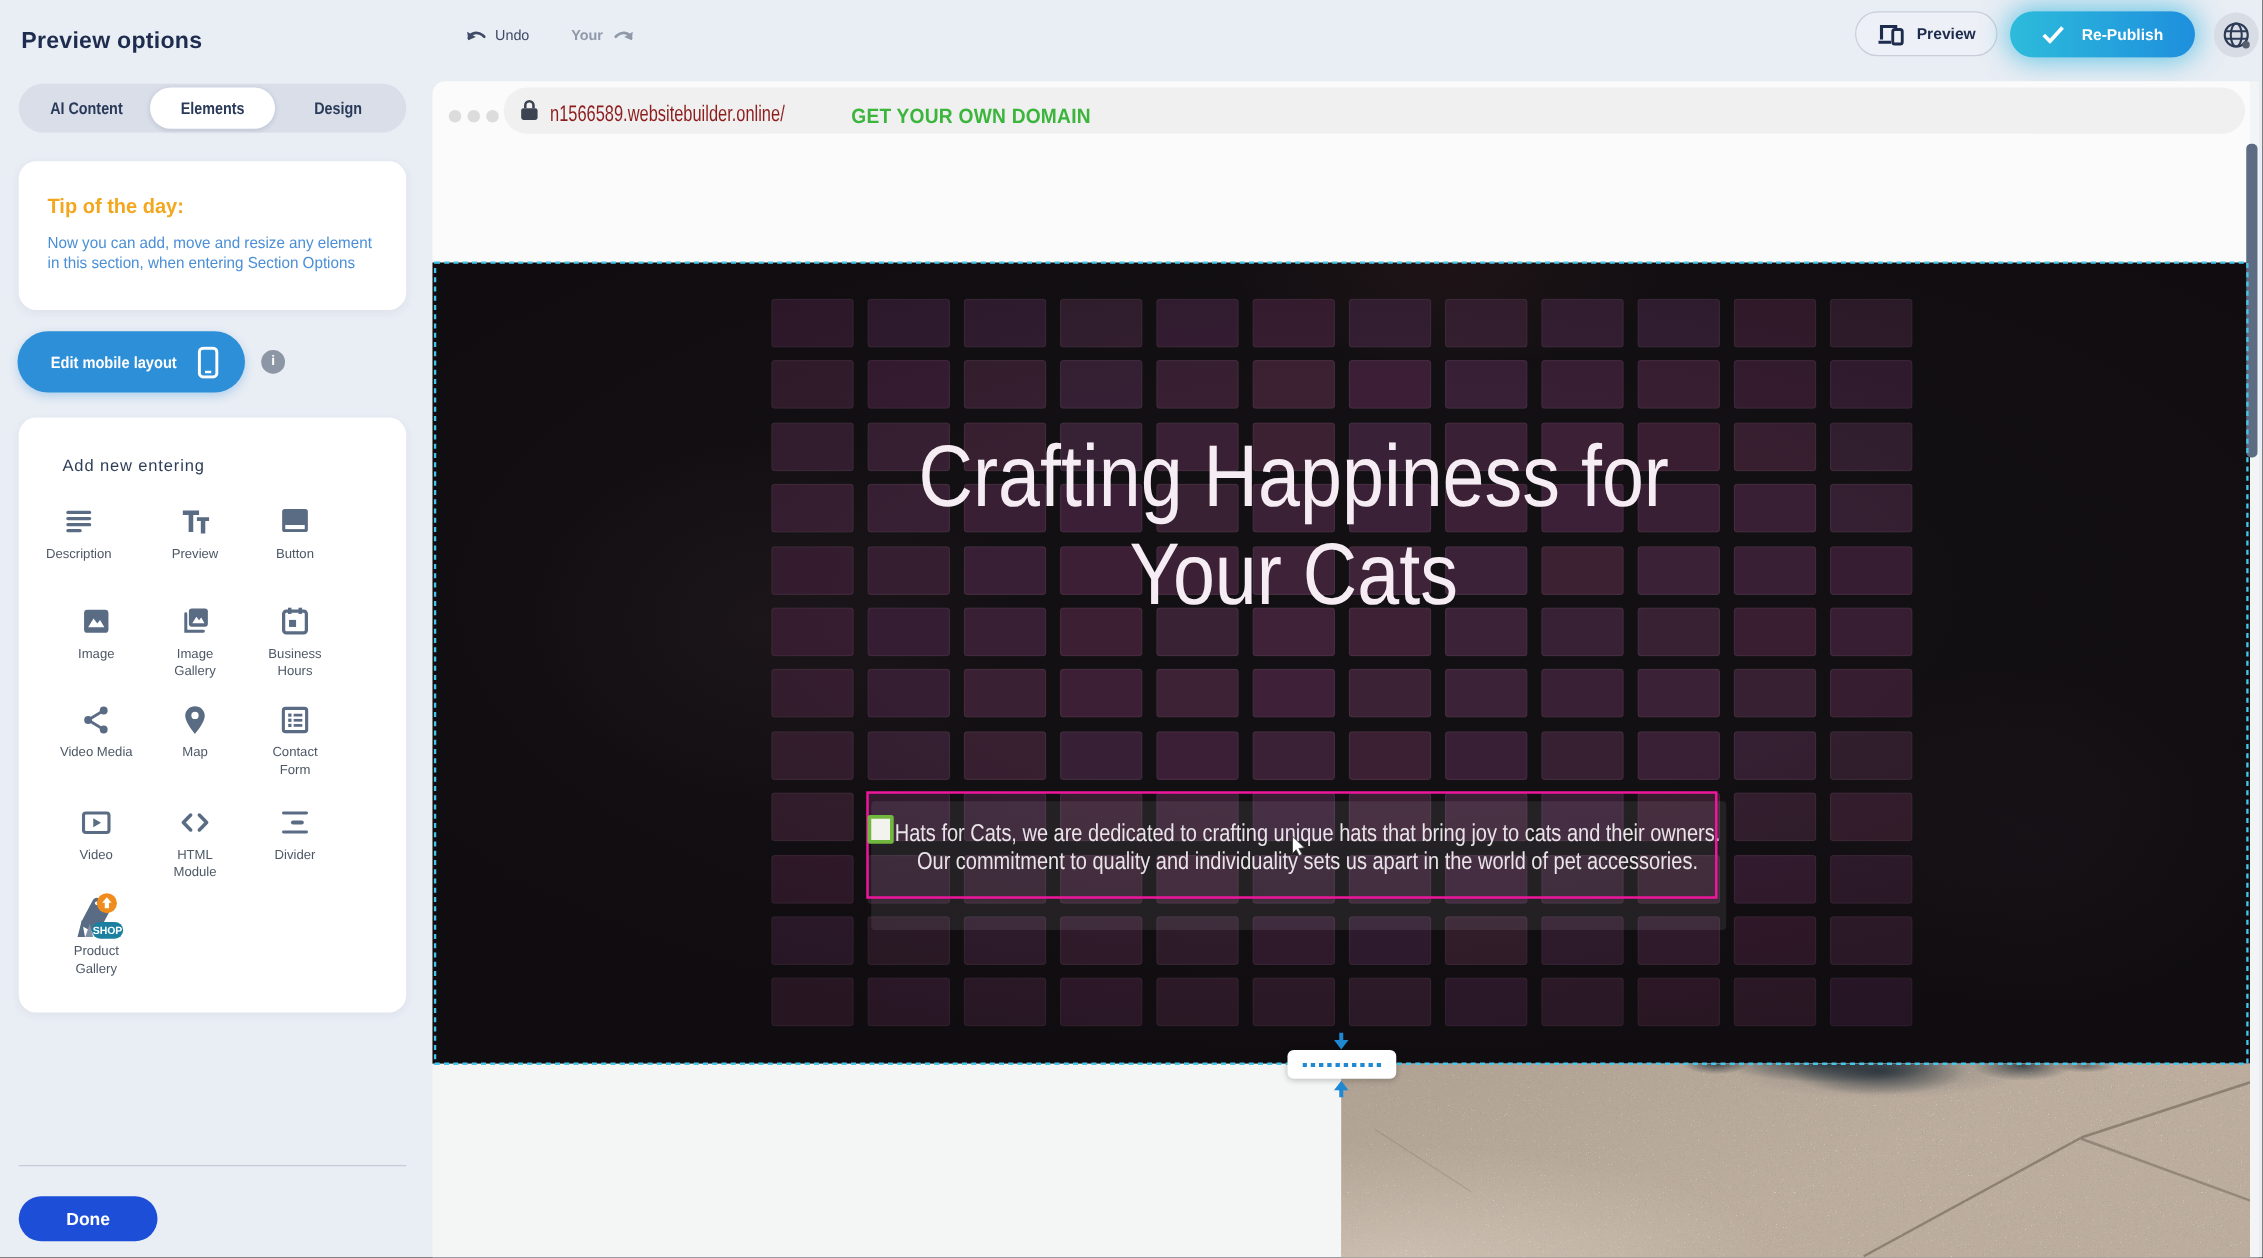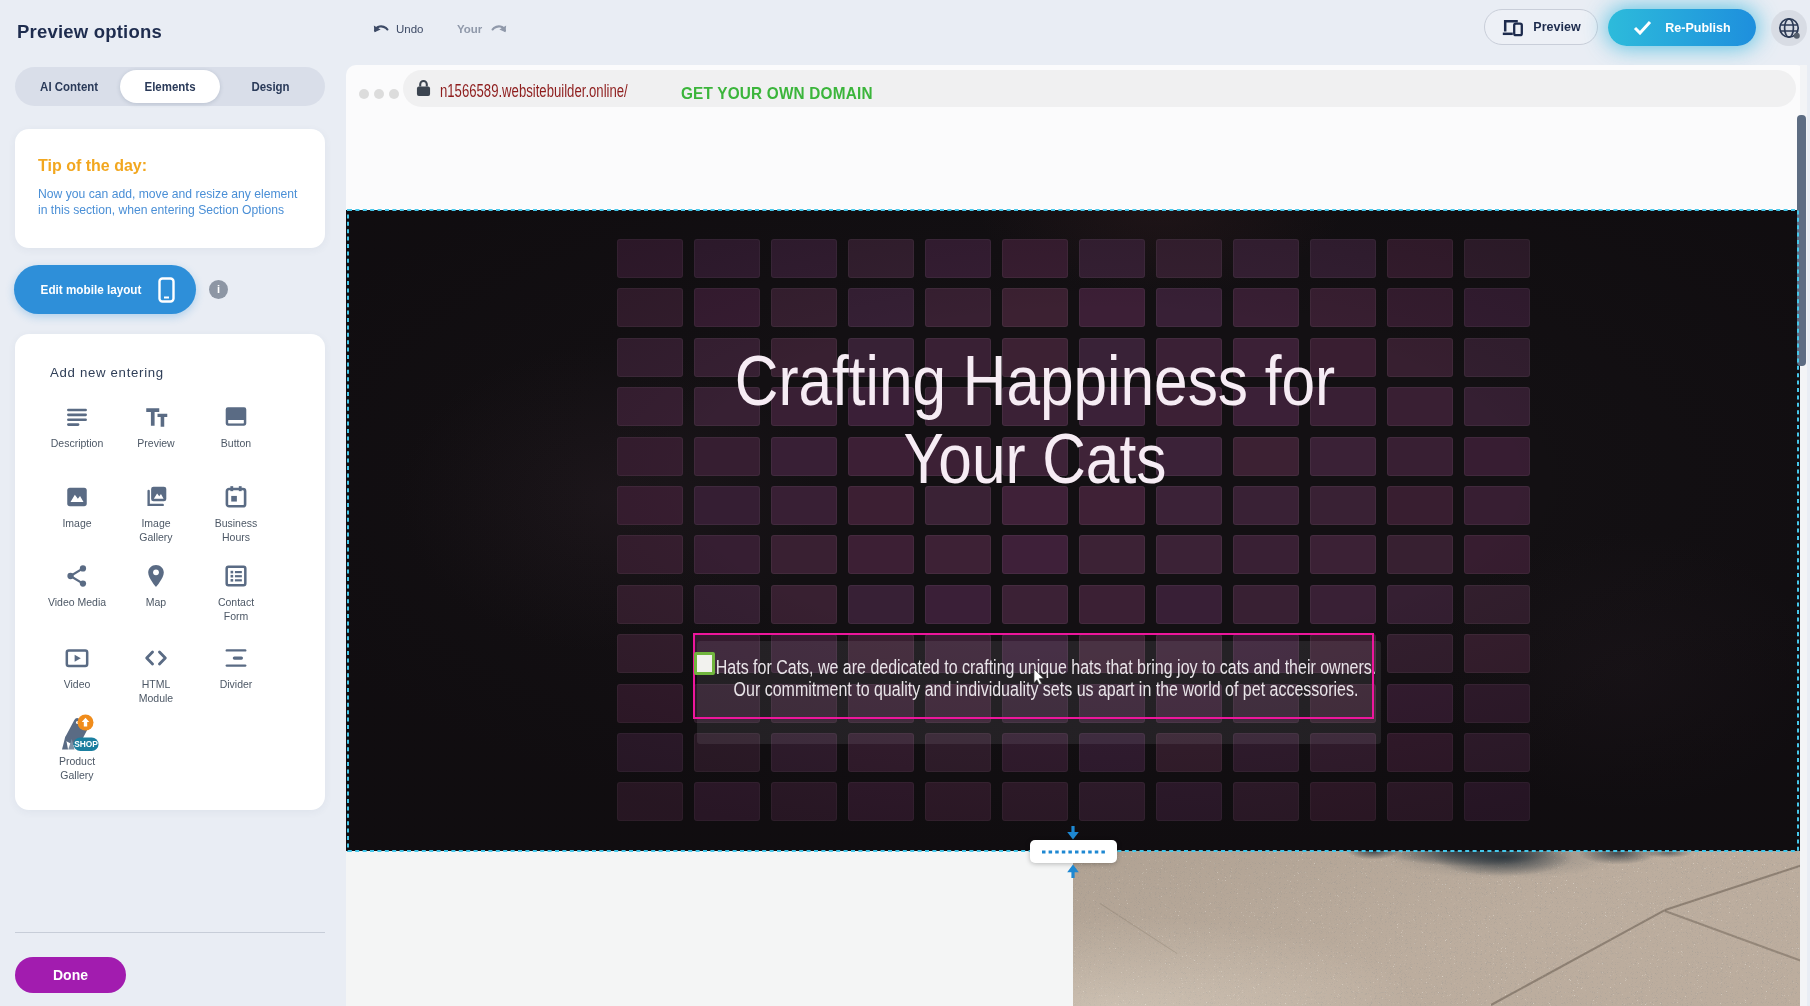--- a/index.html
+++ b/index.html
@@ -25,21 +25,21 @@
 .tiph { position:absolute; left:23px; top:27px; font-size:16.5px; font-weight:bold; color:#f2a71f; transform:scaleX(.97); transform-origin:left; }
 .tipb { position:absolute; left:23px; top:57px; font-size:12.8px; line-height:15.6px; color:#4a8fd6; transform:scaleX(.95); transform-origin:left; white-space:nowrap; }
 .eml { left:14px; top:265px; width:182px; height:49px; border-radius:25px; background:#2e8fd9; color:#fff; font-size:13px; font-weight:bold; display:flex; align-items:center; justify-content:center; gap:12px; box-shadow:0 3px 8px rgba(46,143,217,.3); }
 .info { left:209px; top:280px; width:19px; height:19px; border-radius:50%; background:#8d96a4; color:#fff; font-size:11px; font-weight:bold; text-align:center; line-height:19px; }
 .ane { left:15px; top:334px; width:310px; height:476px; box-shadow:0 2px 8px rgba(50,70,110,.06); }
 .aneh { position:absolute; left:35px; top:31px; font-size:13.2px; letter-spacing:.7px; color:#2f3e57; }
 .eli { position:absolute; width:78px; text-align:center; }
 .elic { height:30px; display:flex; align-items:center; justify-content:center; }
 .ell { margin-top:5px; font-size:10.5px; line-height:13.5px; color:#4d5866; }
 .sep { left:15px; top:932px; width:310px; height:1px; background:#c7cdd8; }
-.done { left:15px; top:957px; width:111px; height:36px; border-radius:18px; background:#a21caf; color:#fff; font-size:14px; font-weight:bold; text-align:center; line-height:36px; }
+.done { left:15px; top:957px; width:111px; height:36px; border-radius:18px; background:#1d4ed8; color:#fff; font-size:14px; font-weight:bold; text-align:center; line-height:36px; }
 
 
 .bwin { left:346px; top:65px; width:1461px; height:681px; background:#fbfbfc; border-radius:10px 10px 0 0; }
 .dots span { display:inline-block; width:10px; height:10px; border-radius:50%; background:#dcdcdc; margin-right:5px; }
 .urlpill { left:57px; top:5px; width:1393px; height:37px; background:#f0f0f1; border-radius:19px; }
 .urltxt { position:absolute; left:37px; top:10.5px; font-size:18px; color:#8e1d1d; transform:scaleX(.73); transform-origin:left; white-space:nowrap; }
 .getdom { position:absolute; left:278px; top:13.5px; font-size:16.5px; font-weight:bold; color:#3bb53b; letter-spacing:.2px; transform:scaleX(.93); transform-origin:left; white-space:nowrap; }
 
 
 .redhdr { left:0; top:50px; width:1454px; height:95px; background:#e8493c; }
@@ -109,21 +109,21 @@
 <div class="abs eml">
     <span class="cnd" style="transform:scaleX(.9)">Edit mobile layout</span> 
     <svg width="17" height="26" viewBox="0 0 17 26">
       <rect x="1.5" y="1.5" width="14" height="23" rx="3" stroke="#fff" stroke-width="2.4" fill="none"></rect>
       <path d="M6 20.5h5" stroke="#fff" stroke-width="2"></path>
     </svg>
   </div>
 <div class="abs info">i</div>
 <div class="abs card ane">
   <div class="aneh">Add new entering</div>
-  <div class="eli" style="left:23px;top:68px">
+  <div class="eli" style="left:9px;top:68px">
       <div class="elic">
         <svg width="26" height="26" viewBox="0 0 24 24" fill="none">
           <g stroke="#5a6b84" stroke-width="2.4" stroke-linecap="round">
             <path d="M4 5.5h16"></path>
             <path d="M4 10h16"></path>
             <path d="M4 14.5h16"></path>
             <path d="M4 19h9"></path>
           </g>
         </svg>
       </div>

